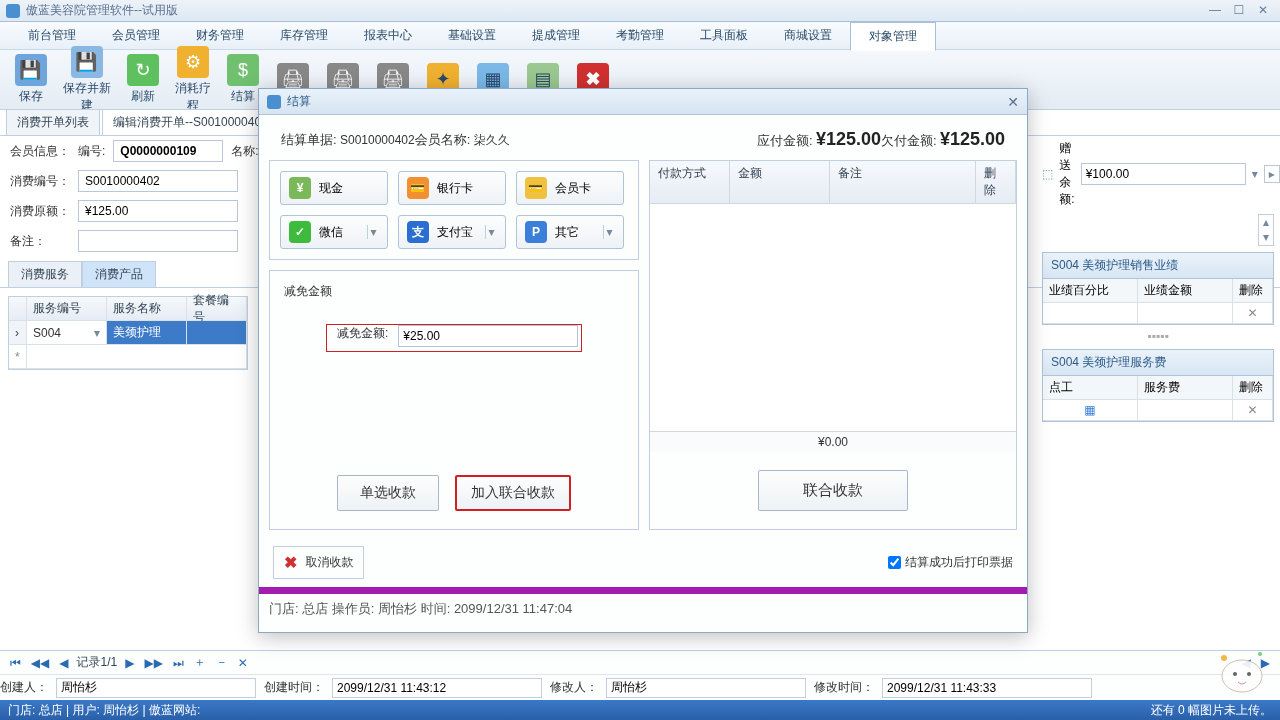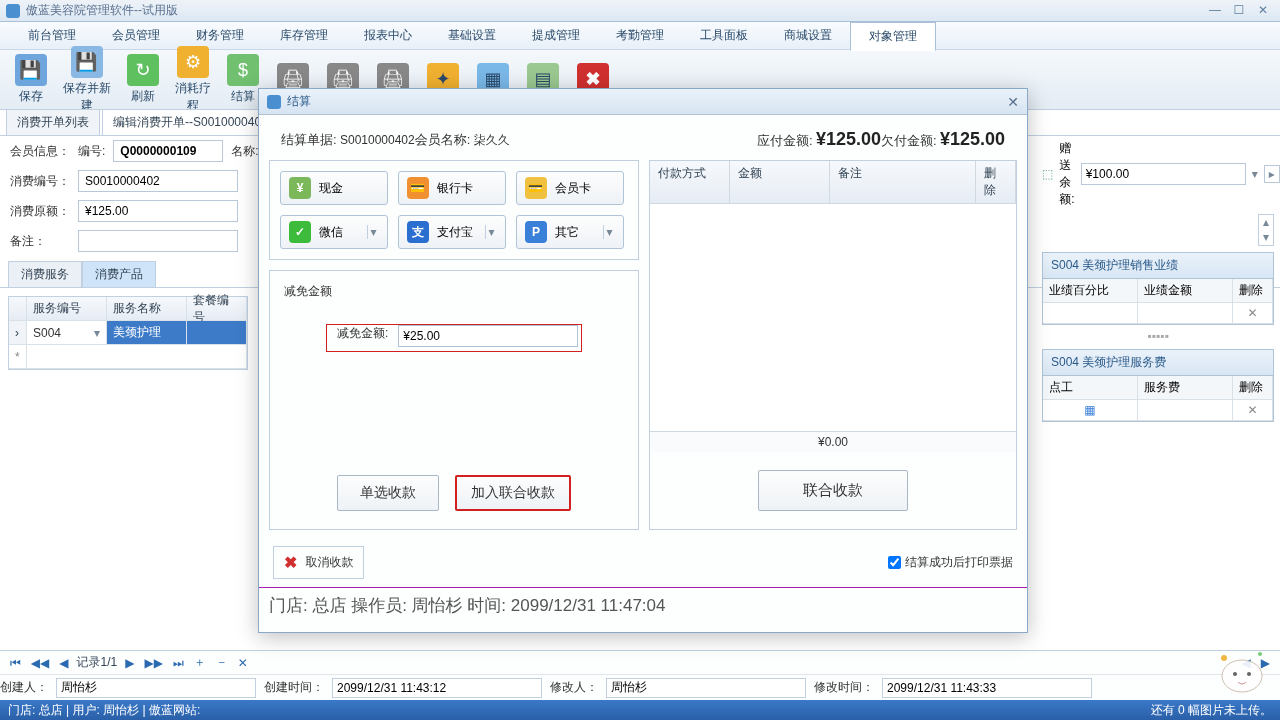--- a/index.html
+++ b/index.html
@@ -96,21 +96,21 @@
 .paylist{ flex:1; background:#fff;}
 .paysum{ border-top:1px solid #d0d8e0; text-align:center; padding:3px; color:#333; background:#fafbfc;}
 .combbtn{ margin:18px auto; width:150px; text-align:center;}
 
 .dfoot{ display:flex; align-items:center; padding:8px 14px; gap:10px; border-top:0;}
 .cancelbtn{ border:1px solid #c0d0e0; padding:6px 10px; display:flex; align-items:center; gap:8px; cursor:pointer; font-size:15px; color:#333;}
 .cancelbtn .xicon{ color:#d03030; font-weight:bold; font-size:16px;}
 .dfoot .spacer{flex:1;}
 .chk{ display:flex; gap:4px; color:#333; font-size:13px;}
 
-.dstatus{ border-top:1px solid #a21caf; padding:6px 10px; color:#555; font-size:17px;}
+.dstatus{ border-top:7px solid #a21caf; padding:6px 10px; color:#555; font-size:13px;}
 
 
 .footer{ position:absolute; left:0; right:0; bottom:0; }
 .navrow{ height:24px; background:#fdfefe; border-top:1px solid #c0d0e0; display:flex; align-items:center; padding:0 8px; gap:6px; color:#345;}
 .navrow .navbtn{ color:#2a6ab0; cursor:pointer; padding:0 2px;}
 .metarow{ height:26px; background:#fdfefe; border-top:1px solid #e0e6ec; display:flex; align-items:center; padding:0 0; gap:8px; color:#333;}
 .metarow input{ height:20px; border:1px solid #c0d0e0; padding:0 4px;}
 .statusbar{ height:20px; background:linear-gradient(#3a79c8,#2a5fa8); color:#fff; display:flex; align-items:center; padding:0 8px; font-size:12px;}
 .statusbar .spacer{flex:1;}
 

